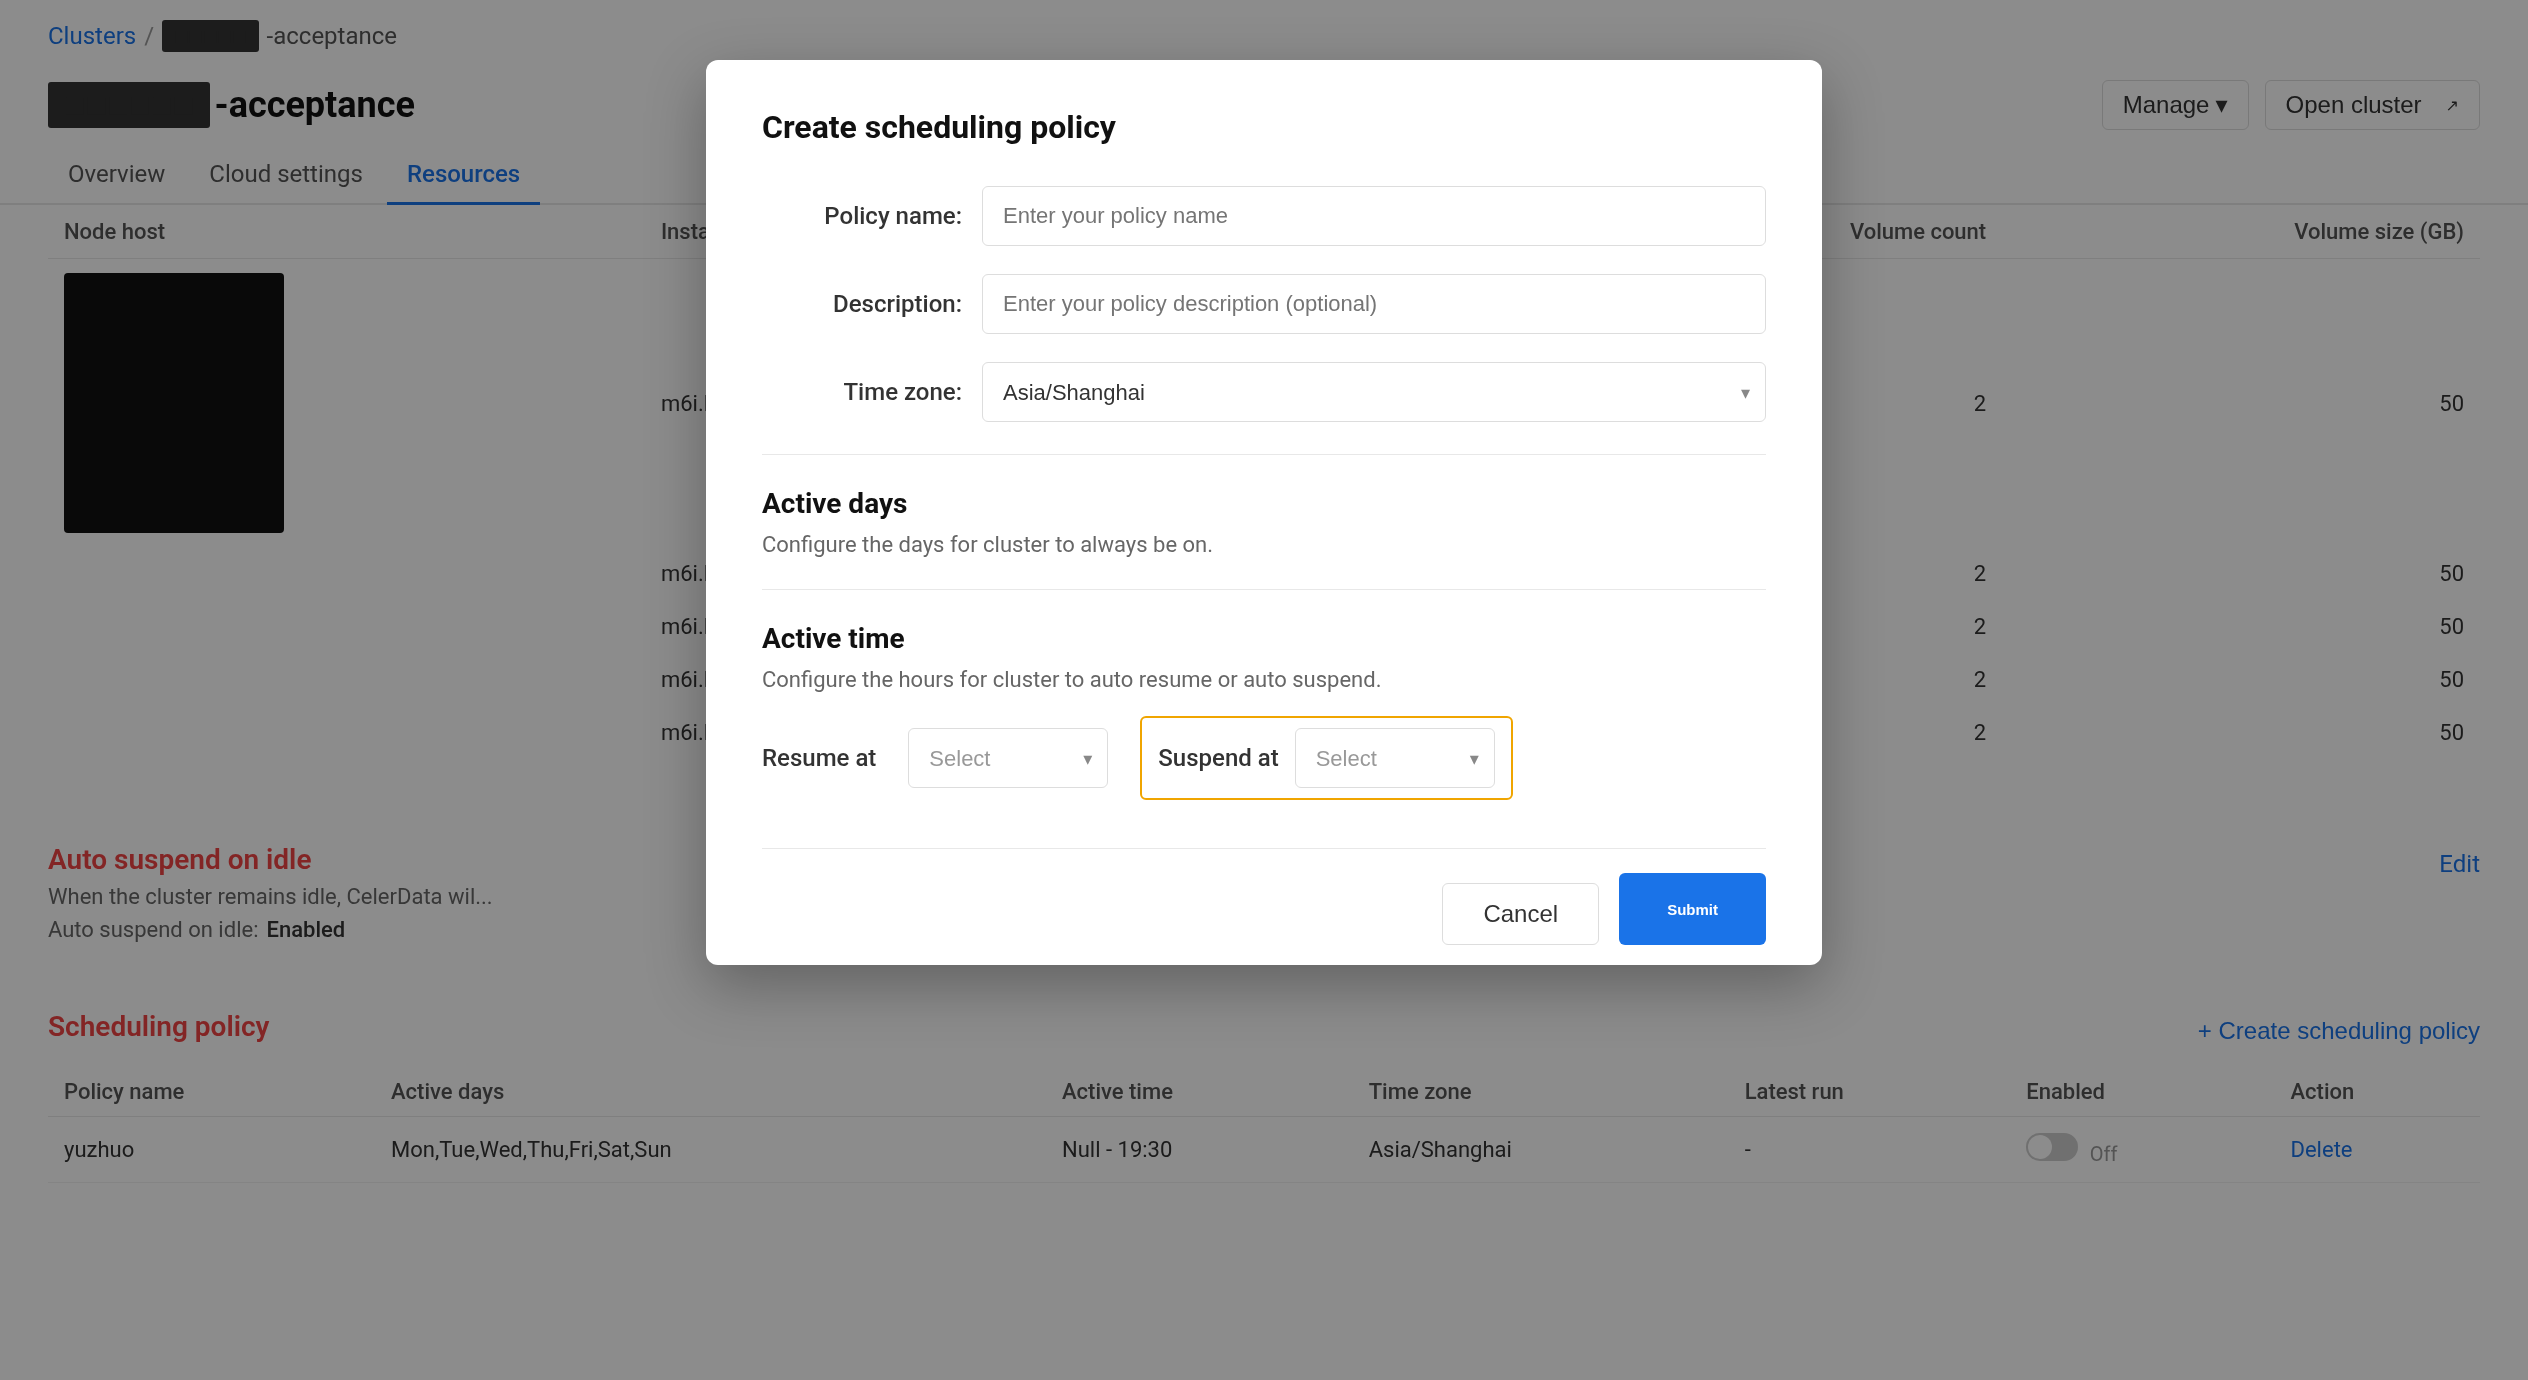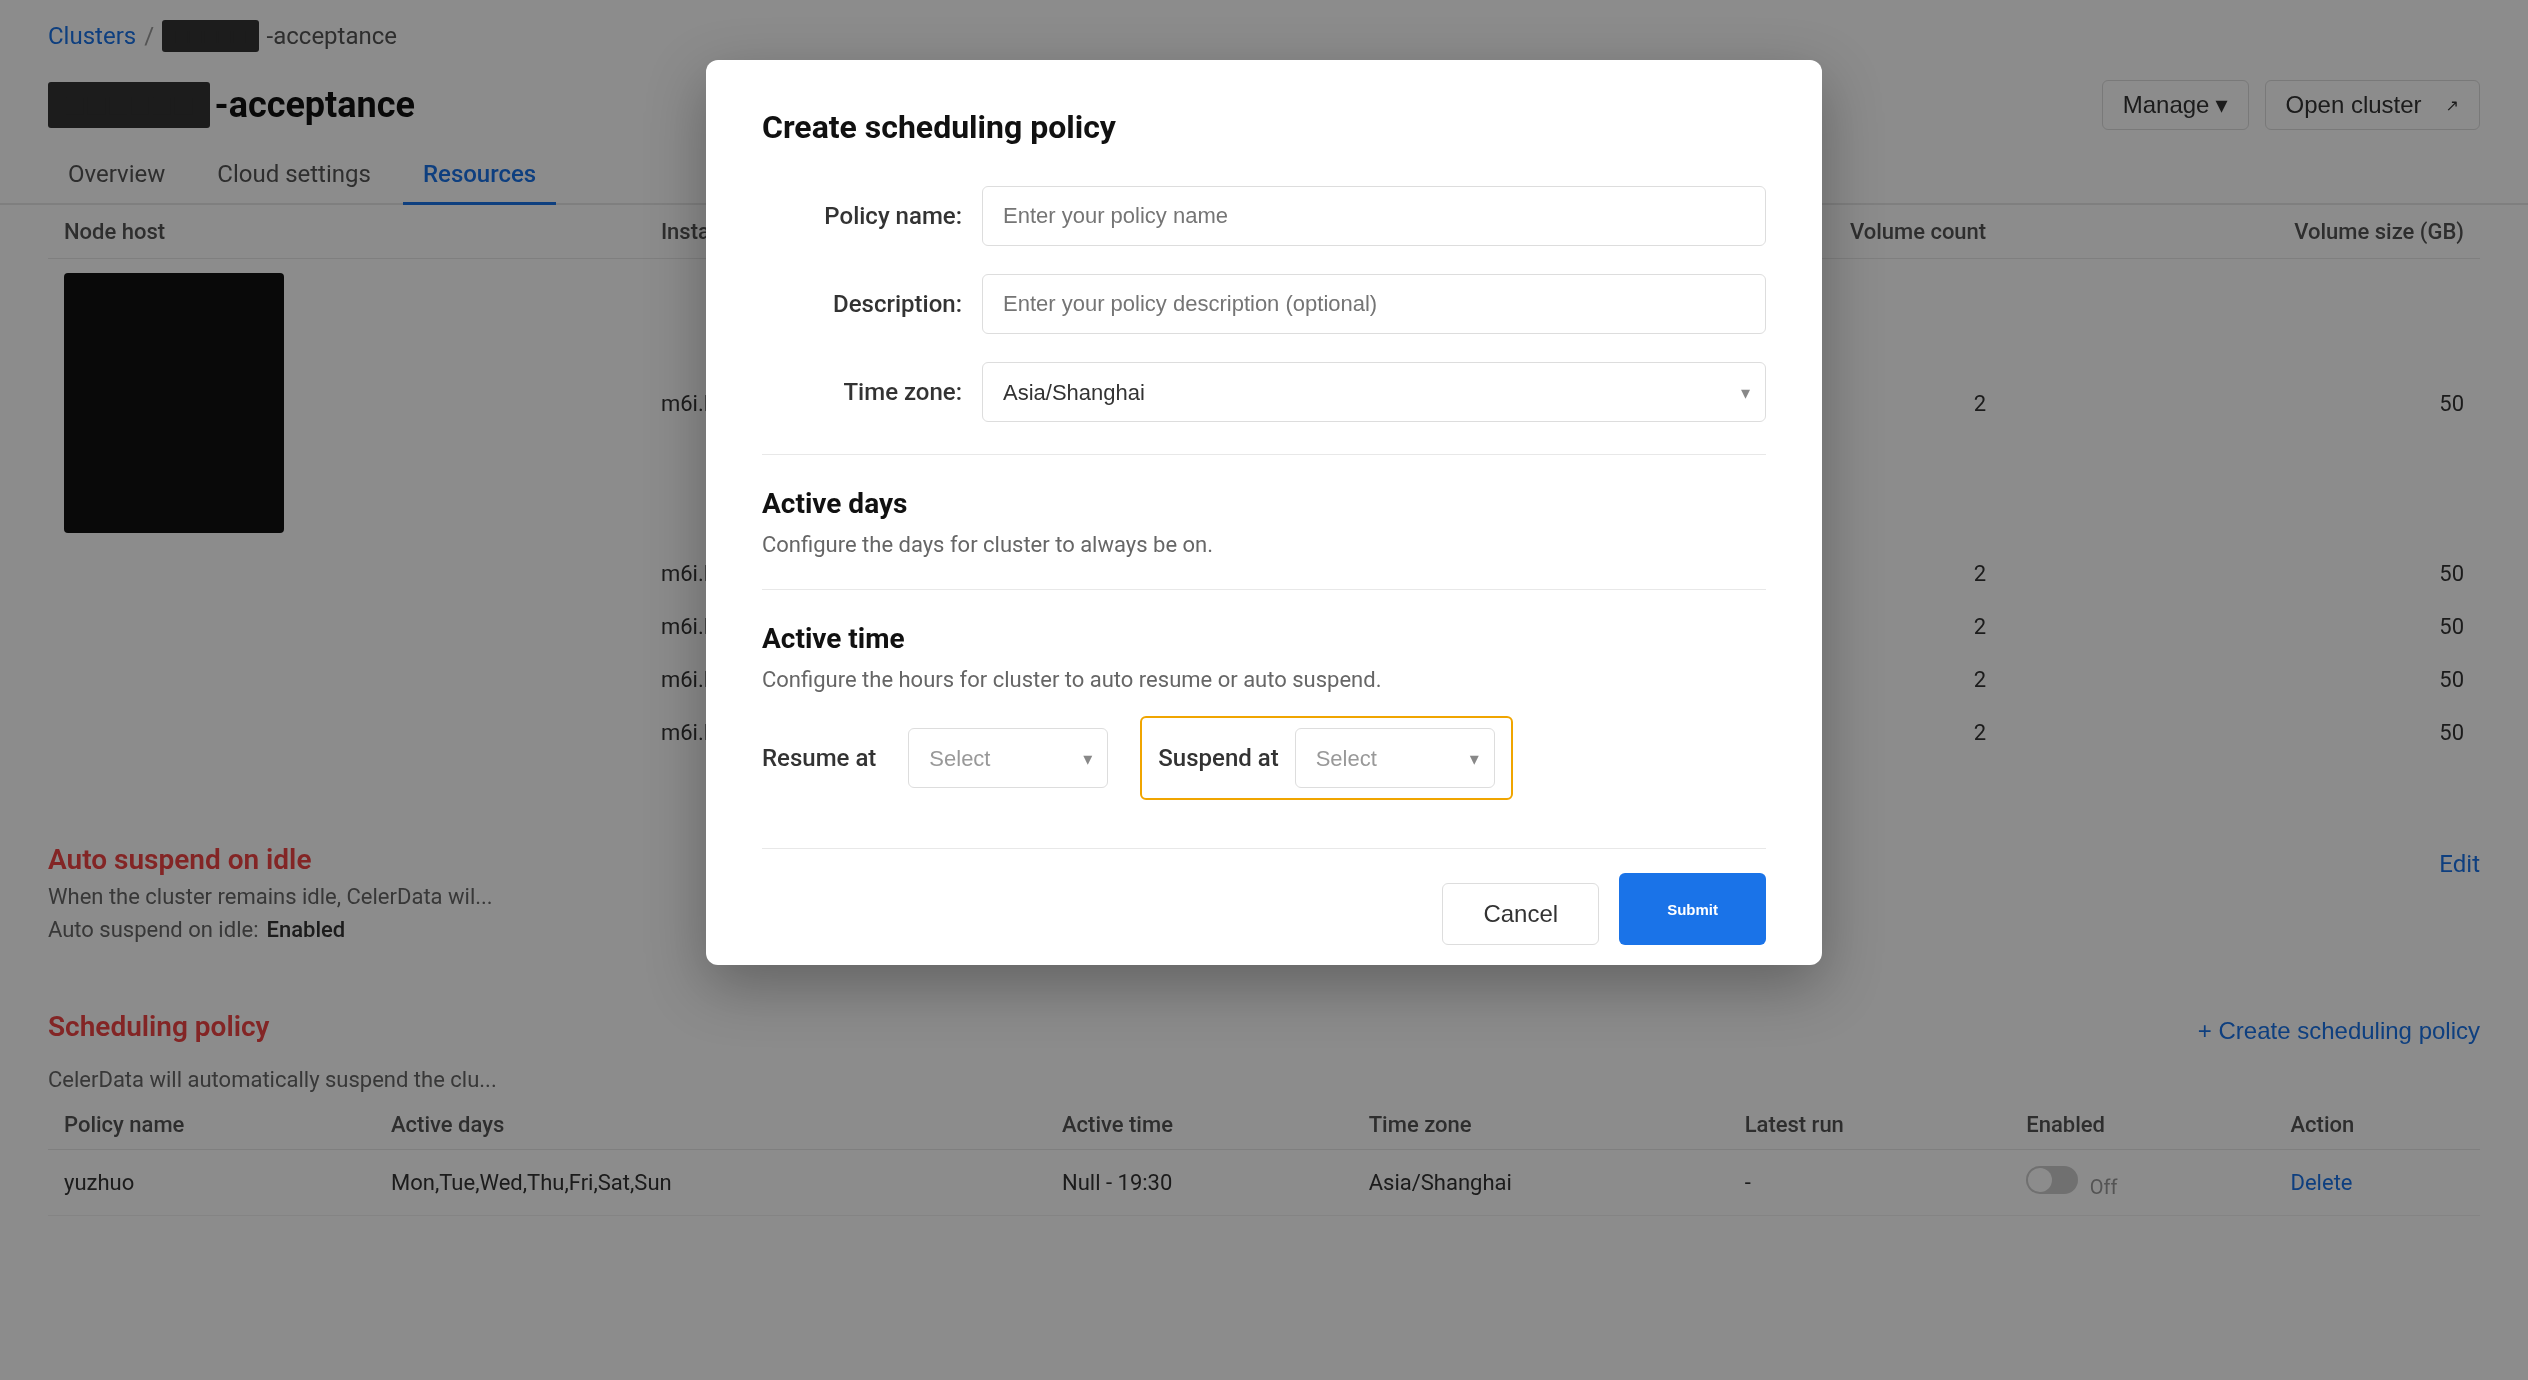--- a/index.html
+++ b/index.html
@@ -73,21 +73,21 @@
       border: 1px solid #ddd;
       border-radius: 6px;
       font-size: 24px;
       cursor: pointer;
       color: #333;
     }
 
     
     .nav-tabs {
       display: flex;
-      gap: 12px;
+      gap: 4px;
       padding: 0 48px;
       border-bottom: 2px solid #e8e8e8;
     }
     .nav-tab {
       padding: 14px 20px;
       font-size: 24px;
       cursor: pointer;
       color: #555;
       border-bottom: 3px solid transparent;
       margin-bottom: -2px;
@@ -495,21 +495,20 @@
     </div>
   </div>
 
   <div class="scheduling-section">
     <div class="scheduling-header">
       <span class="section-heading">Scheduling policy</span>
       <button class="create-policy-btn">
         <span>+ Create scheduling policy</span>
       </button>
     </div>
-    <div class="section-body">CelerData will automatically suspend the clu...</div>
     <table class="data-table">
       <thead>
         <tr>
           <th>Policy name</th>
           <th>Active days</th>
           <th>Active time</th>
           <th>Time zone</th>
           <th>Latest run</th>
           <th>Enabled</th>
           <th>Action</th>

